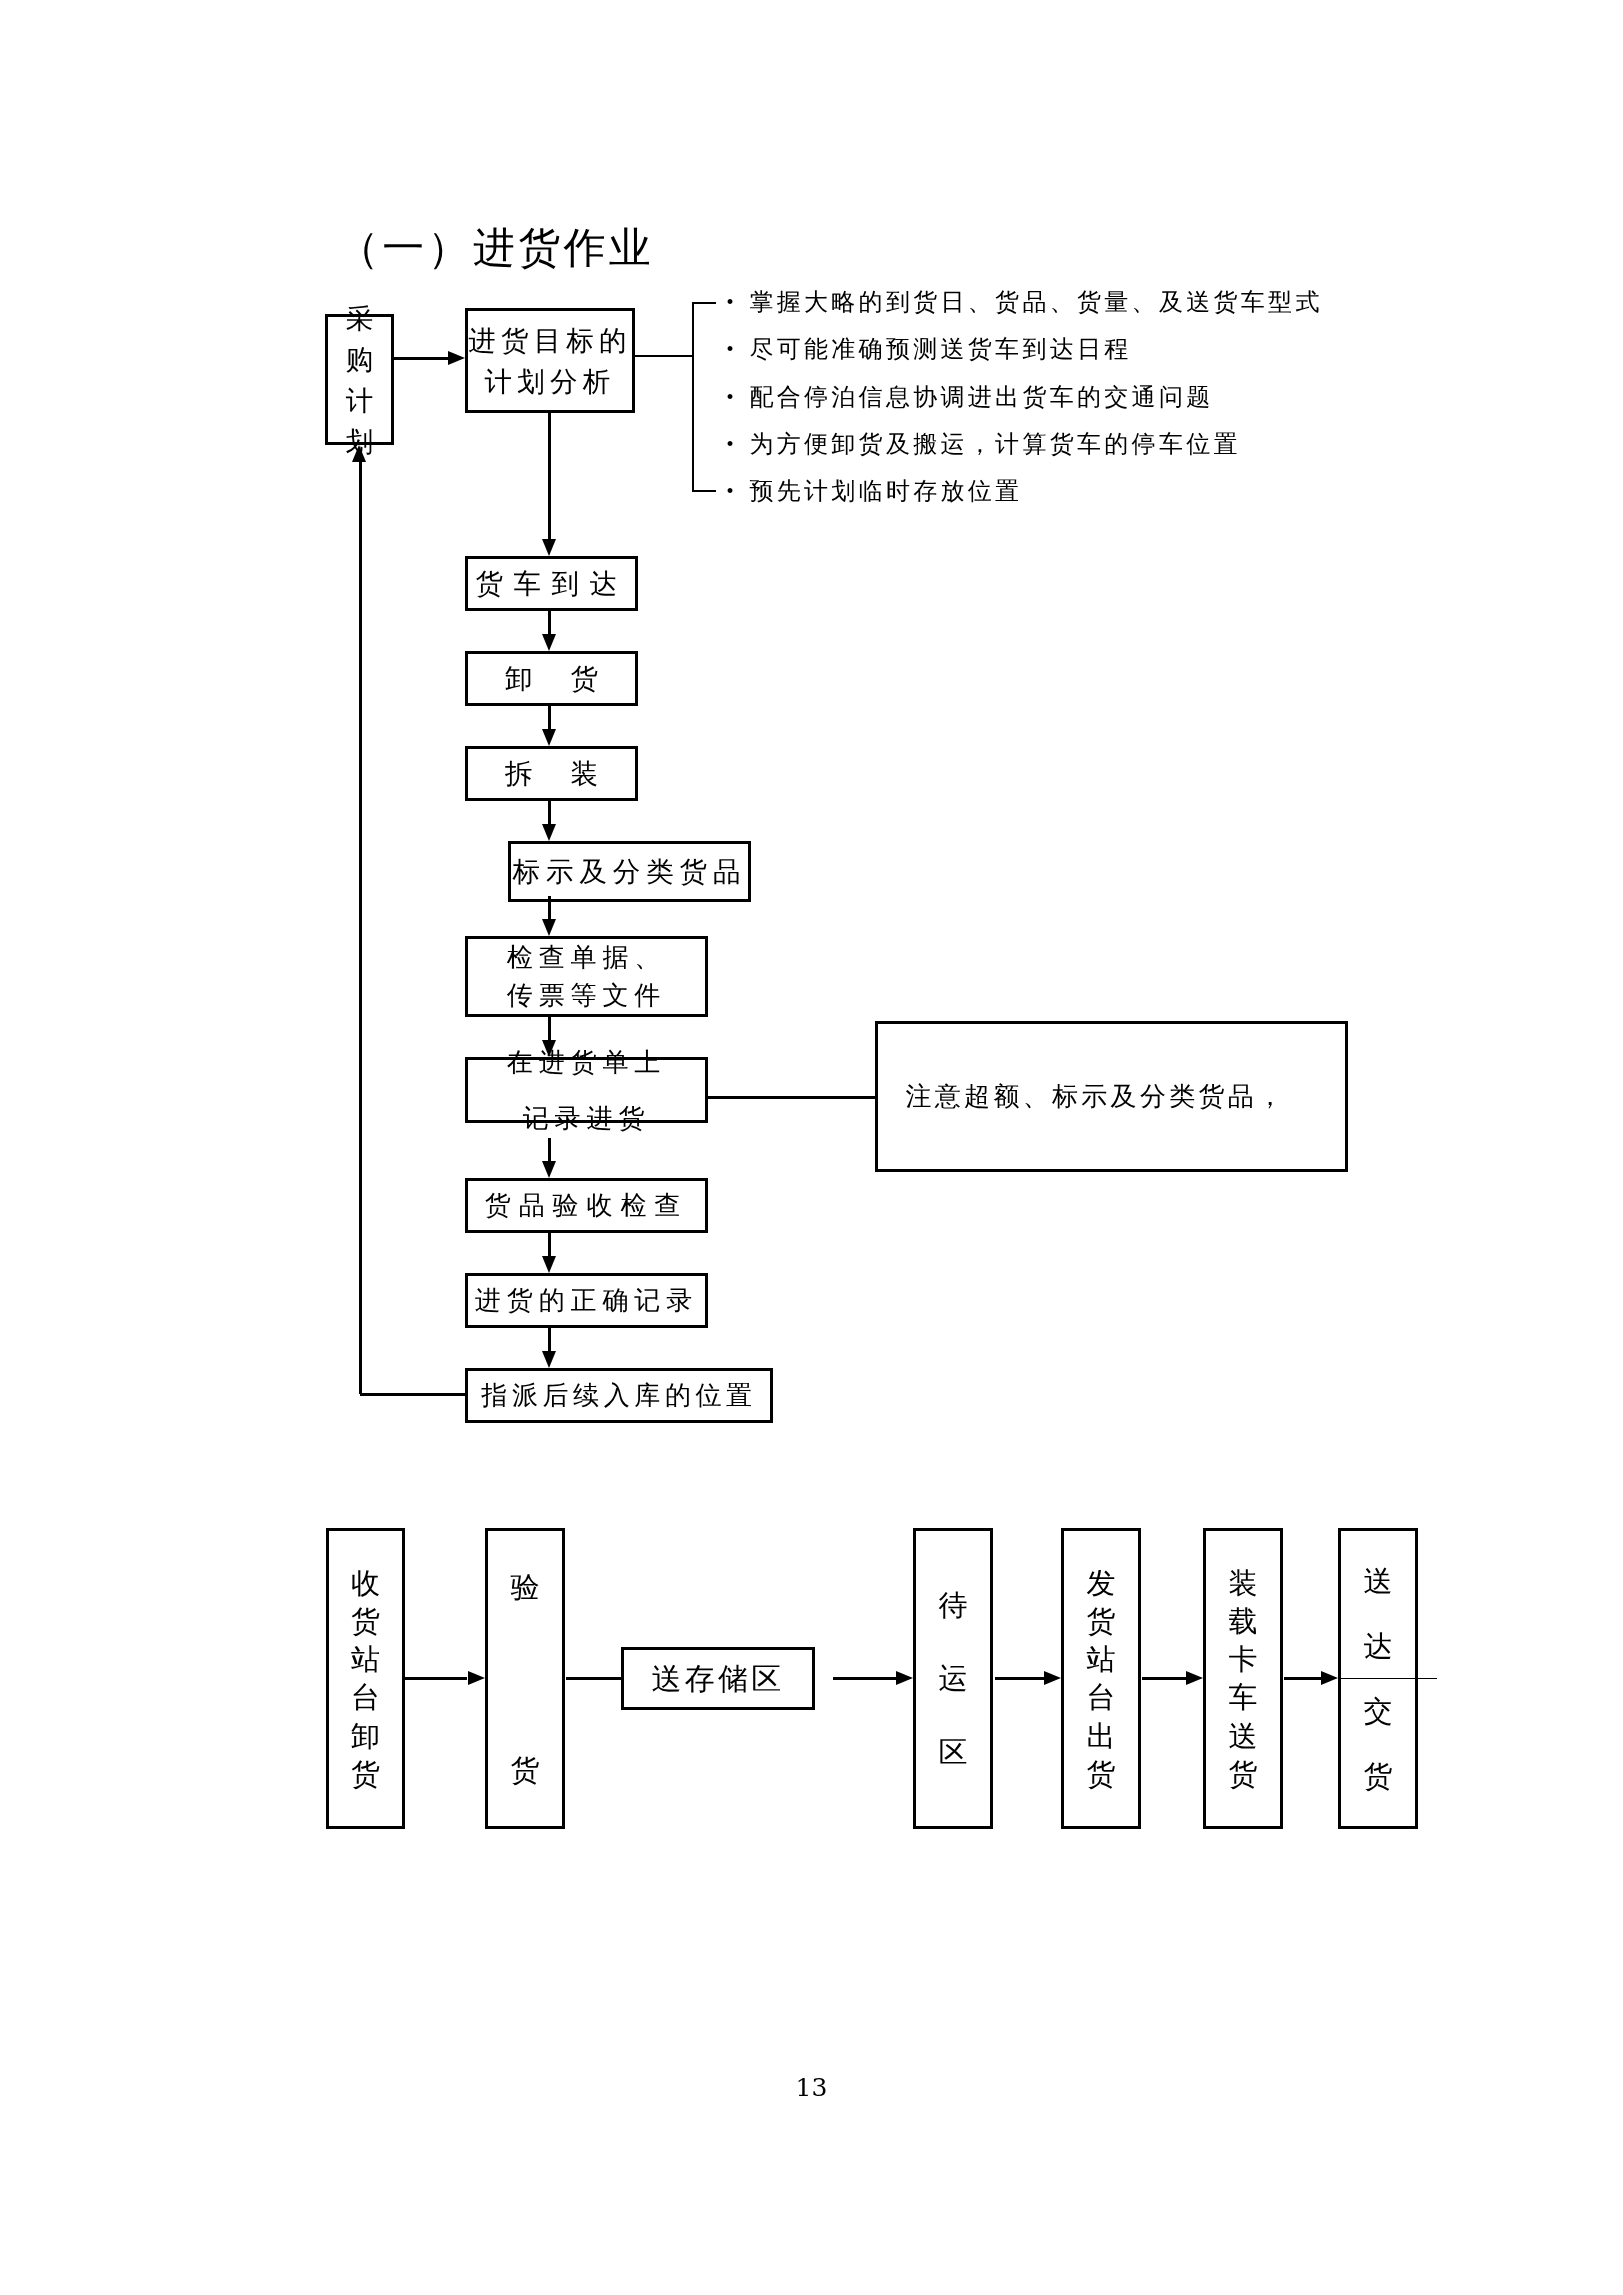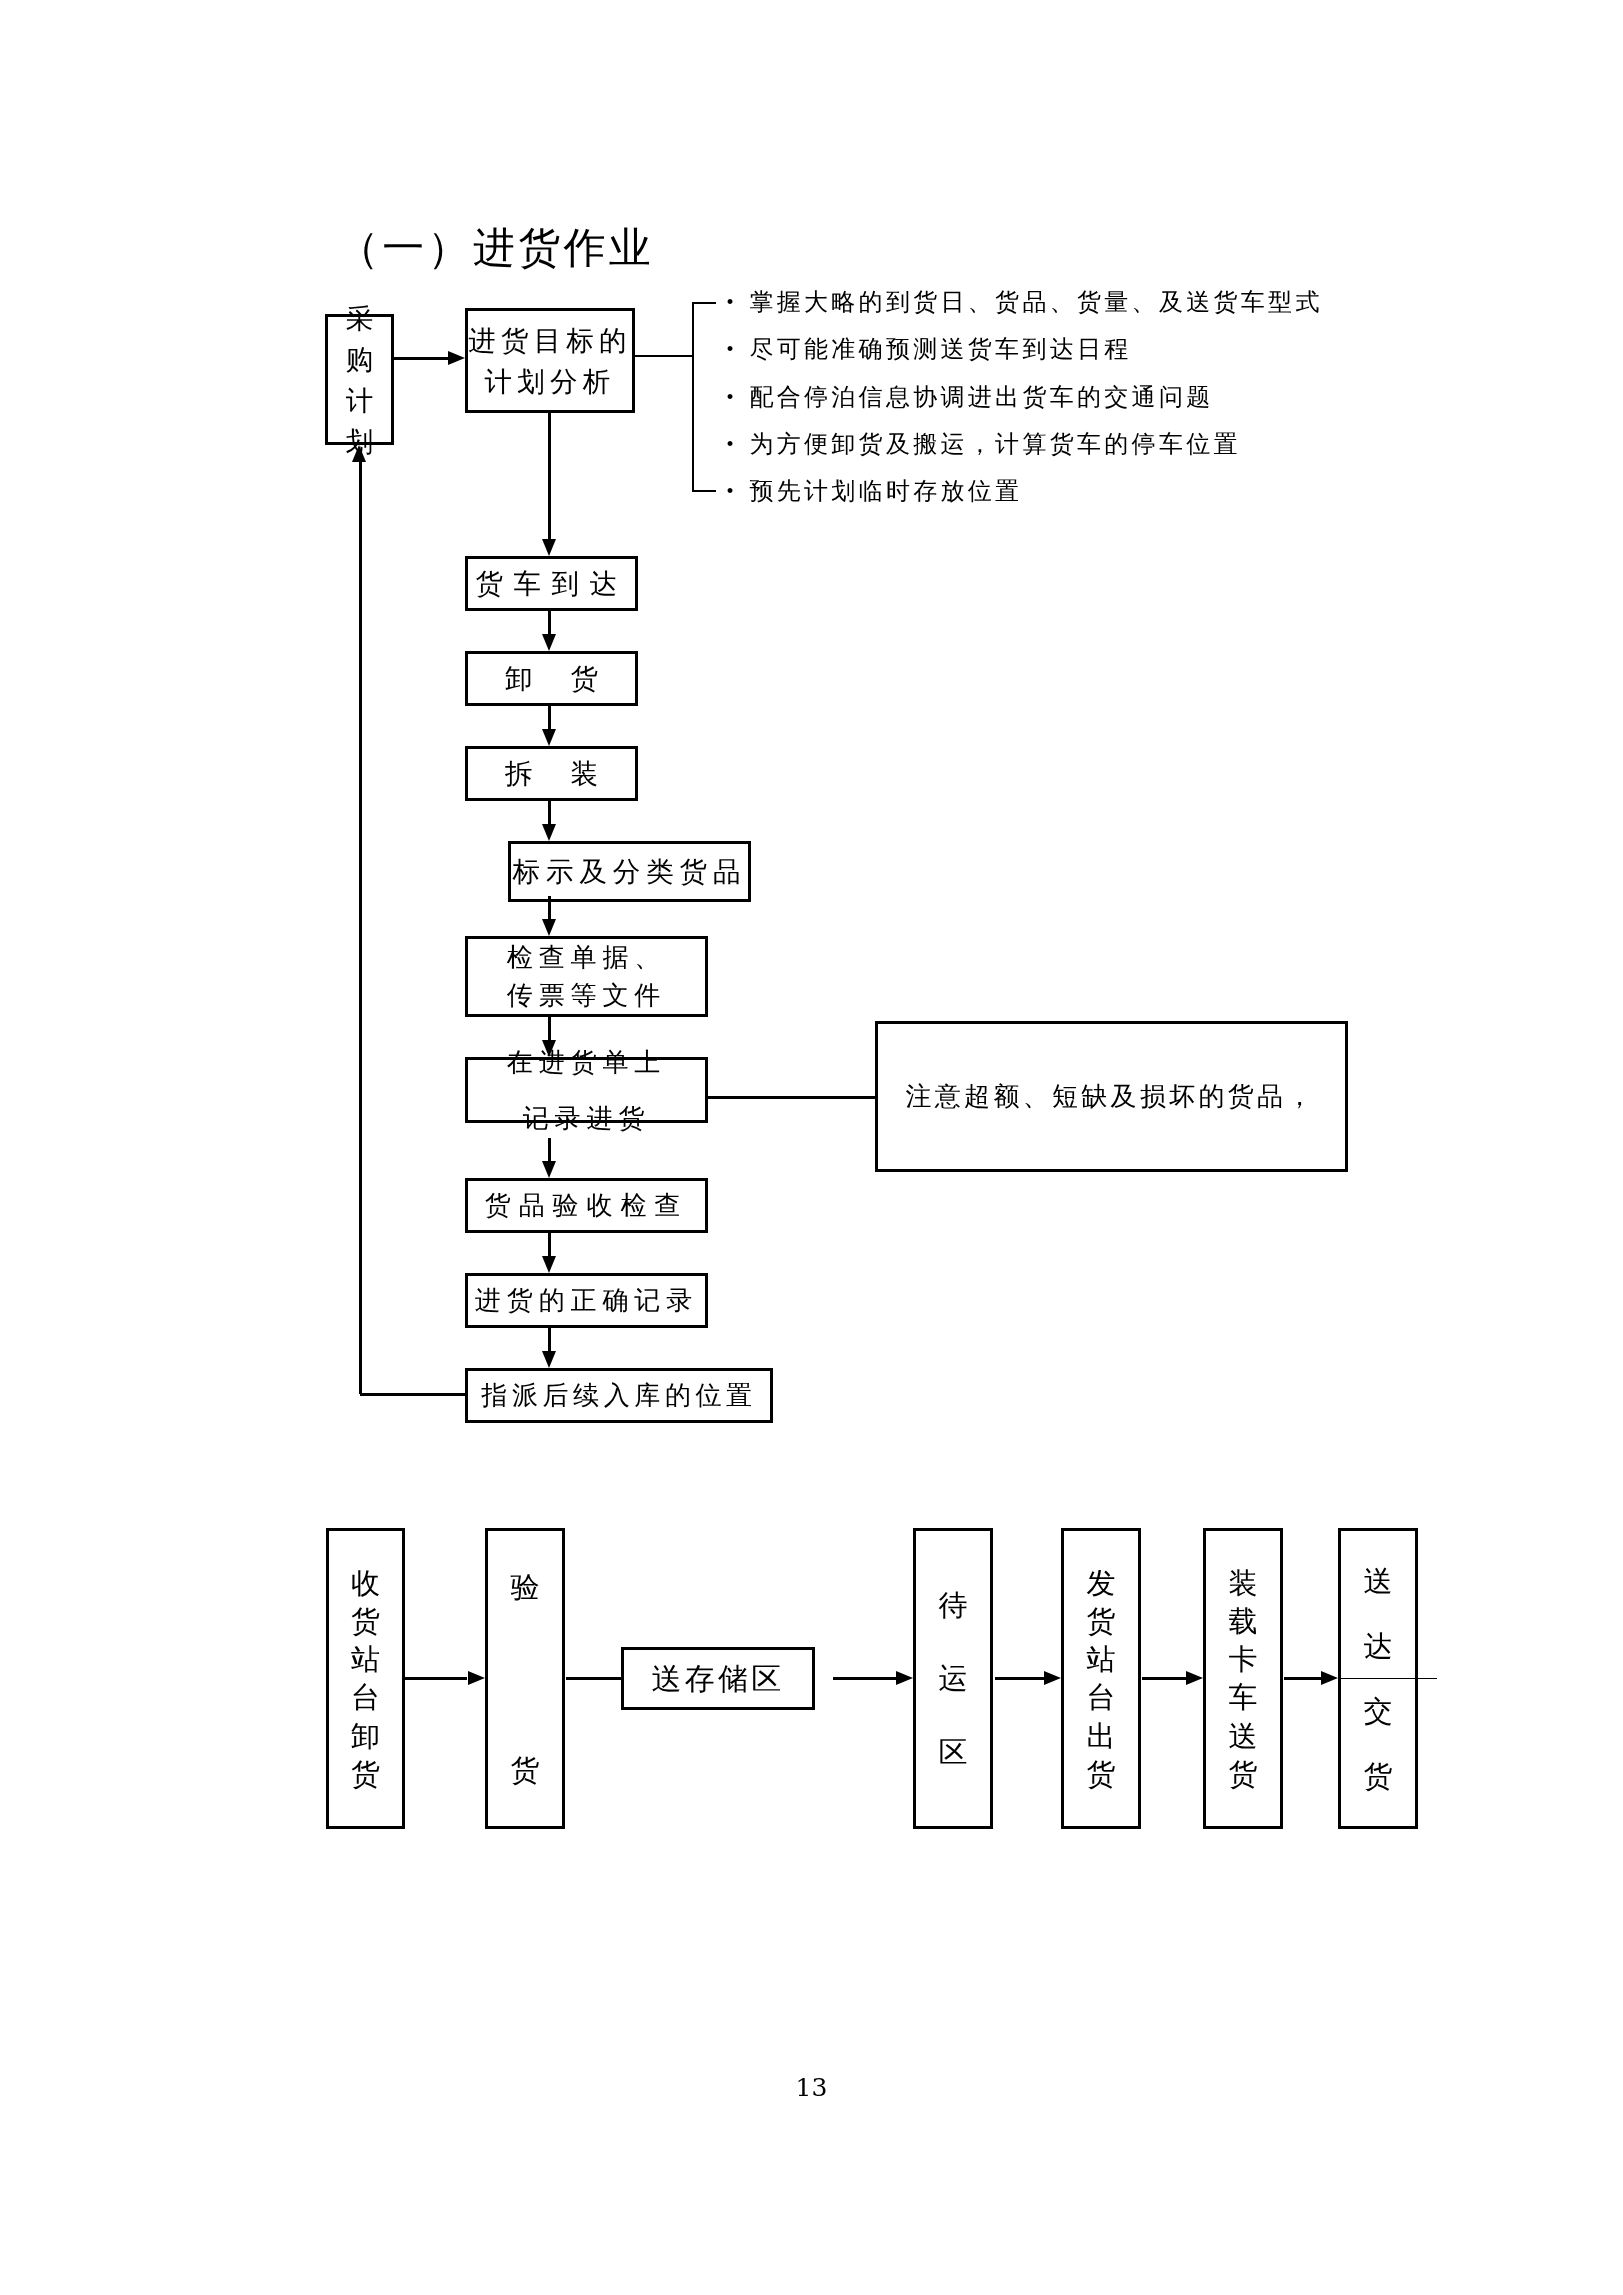--- a/index.html
+++ b/index.html
@@ -148,21 +148,21 @@
 
   <div class="box col" style="left:465px;top:1057px;width:243px;height:66px;font-size:26px;letter-spacing:5.9px;gap:23px;">
     <div>在进货单上</div>
     <div>记录进货</div>
   </div>
 
   <div class="hline" style="left:708px;top:1096px;width:167px;"></div>
 
   <div class="box" style="left:875px;top:1021px;width:473px;height:151px;justify-content:flex-start;padding-left:27.5px;">
     <div class="note-inner">
-      <div>注意超额、短缺及损坏的货品，</div>
+      <div>注意超额、标示及分类货品，</div>
     </div>
   </div>
 
   <div class="vline" style="left:548px;top:1138px;height:23px;"></div>
   <div class="tri tri-down" style="left:542px;top:1161px;"></div>
 
   <div class="box" style="left:465px;top:1178px;width:243px;height:55px;font-size:26px;letter-spacing:7.9px;">货品验收检查</div>
 
   <div class="vline" style="left:548px;top:1233px;height:23px;"></div>
   <div class="tri tri-down" style="left:542px;top:1256px;"></div>

